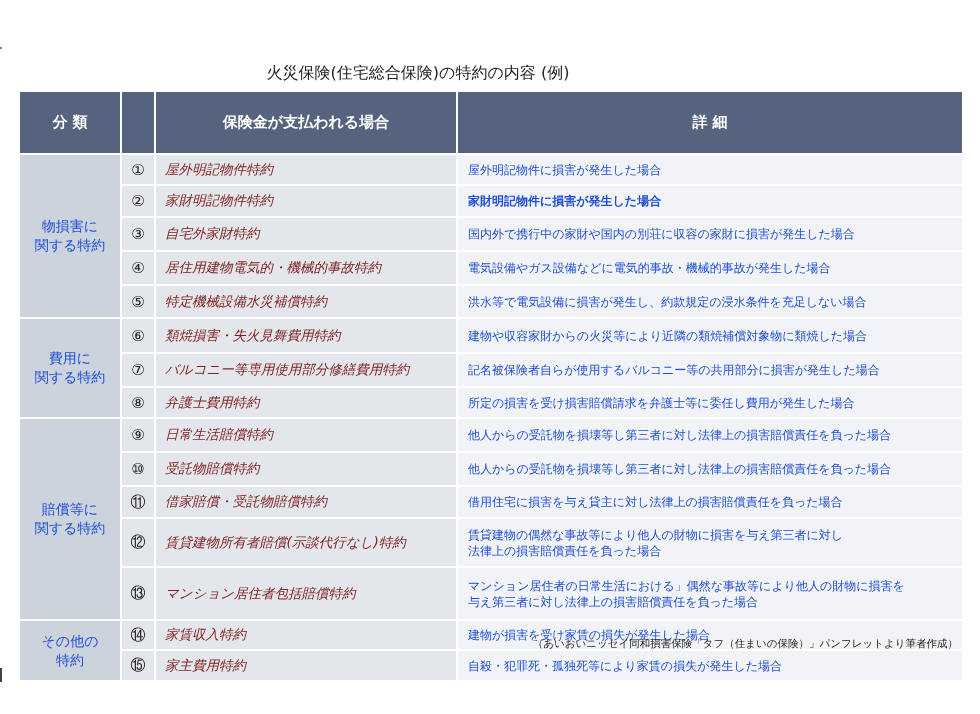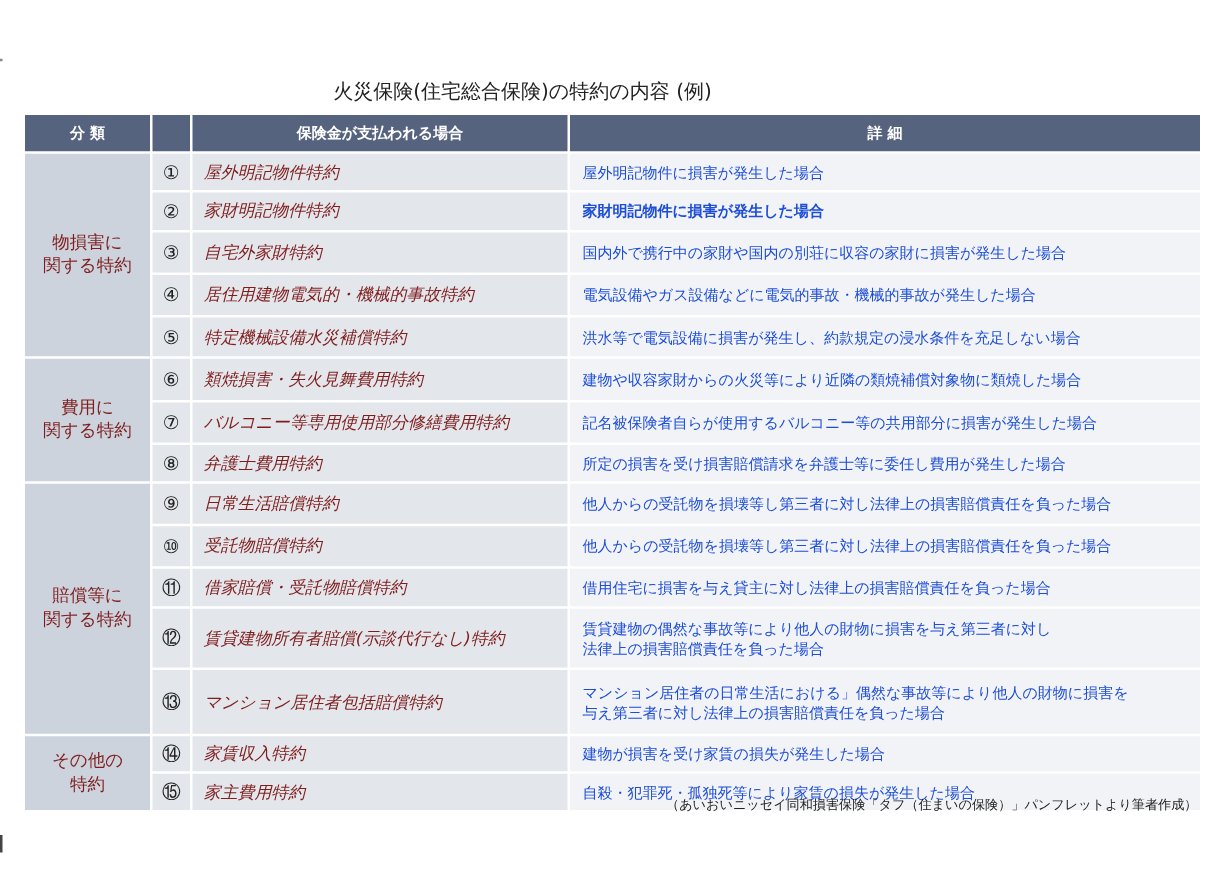--- a/index.html
+++ b/index.html
@@ -13,26 +13,26 @@
     text-align: center; font-size: 16px; color: #222;
   }
   table.main {
     position: absolute; left: 20px; top: 92px;
     border-collapse: separate; border-spacing: 2px;
     margin-left: -2px; margin-top: -2px;
     table-layout: fixed;
   }
   table.main th {
     background: #56637f; color: #ffffff; font-weight: bold;
-    font-size: 12px; height: 29px; padding: 0; text-align: center;
+    font-size: 15px; height: 29px; padding: 16px; text-align: center;
   }
   td { padding: 0; font-size: 13px; }
   td.cat {
     background: #cdd3dd; text-align: center; vertical-align: middle;
-    font-size: 14px; line-height: 19px; color: #7f1d1d;
+    font-size: 14px; line-height: 19px; color: #1d4ed8;
   }
   td.num {
     background: #e3e6eb; text-align: center; font-size: 15px; color: #222;
   }
   td.name {
     background: #e3e6eb; padding-left: 9px; font-size: 13.5px; color: #7f1d1d; font-style: italic;
   }
   td.detail {
     background: #f2f3f6; padding-left: 10px; font-size: 12px; color: #1d4ed8;
     line-height: 16px;

